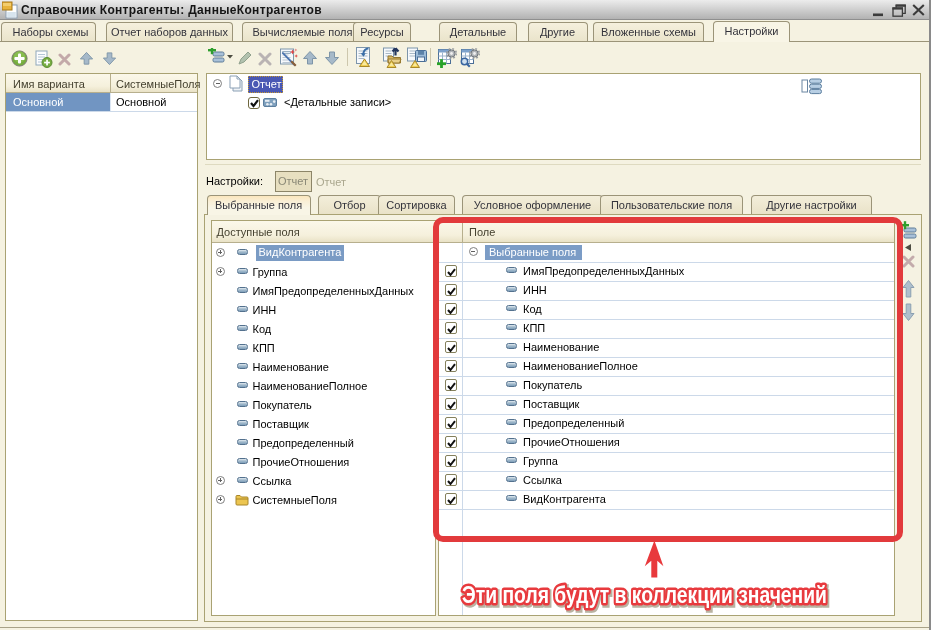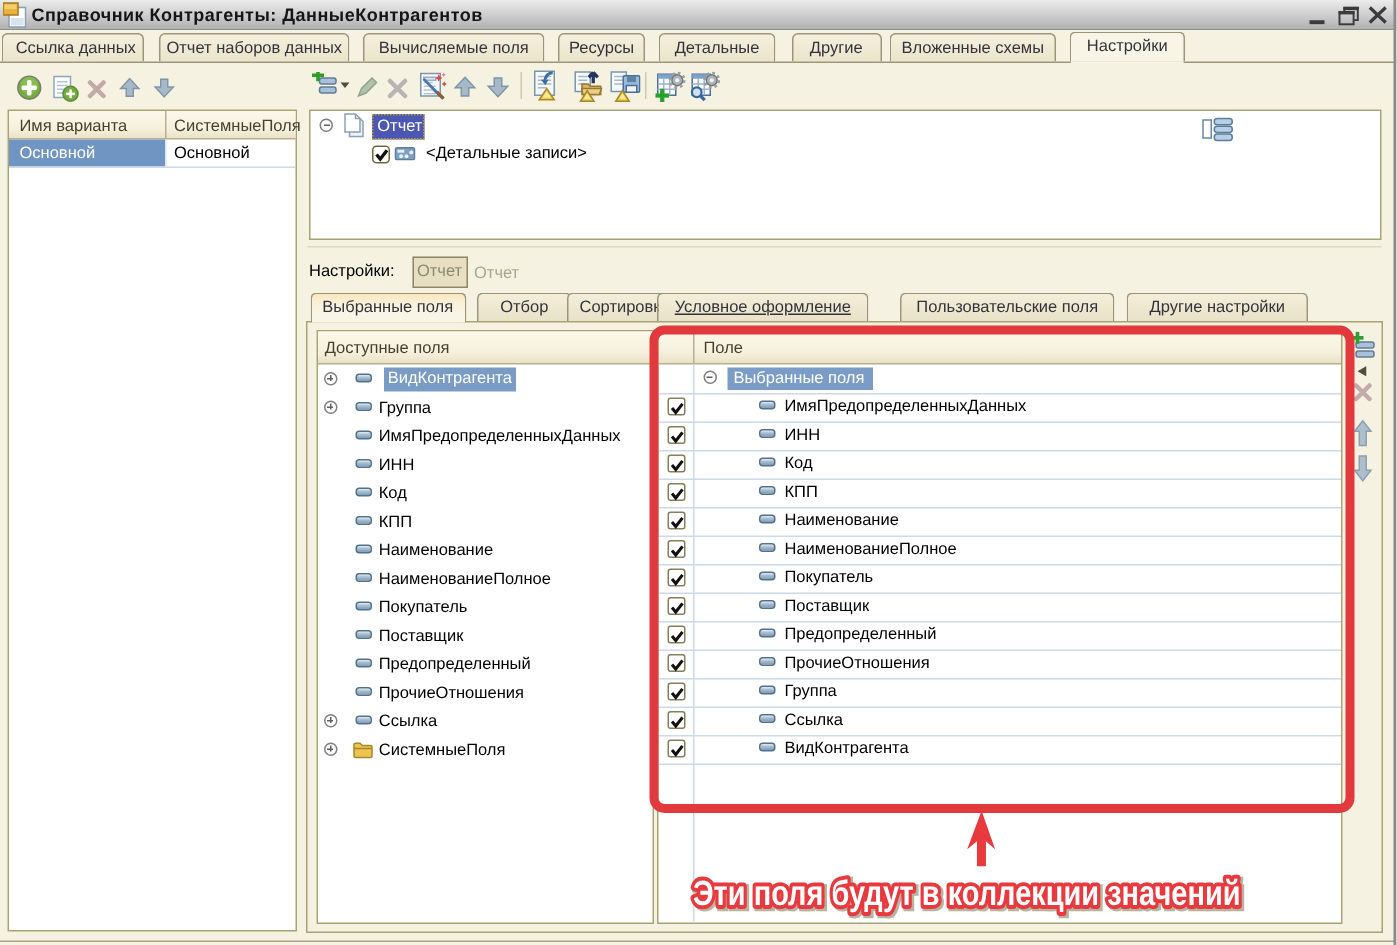--- a/index.html
+++ b/index.html
@@ -54,24 +54,24 @@
   </g>
   <rect x="4.6" y="1.6" width="10.2" height="2.2" fill="#3b3b3b"></rect>
   <rect x="1.4" y="4.4" width="10.6" height="2.2" fill="#3b3b3b"></rect>
 </svg>
 <svg class="abs" style="left:911px;top:3px" width="15" height="14">
   <g stroke="#3b3b3b" stroke-width="2.1">
       <path d="M2.2 2 L12.8 12 M12.8 2 L2.2 12"></path>
     </g>
 </svg>
 
-<div class="abs tab" style="left:1px;width:95px;text-indent:4px;">Ссылка данных</div>
+<div class="abs tab" style="left:1px;width:95px;text-indent:4px;">Наборы схемы</div>
 <div class="abs tab" style="left:106px;width:127px;">Отчет наборов данных</div>
 <div class="abs tab" style="left:242px;width:121px;">Вычисляемые поля</div>
-<div class="abs tab" style="left:372px;width:58px;">Ресурсы</div>
+<div class="abs tab" style="left:353px;width:58px;">Ресурсы</div>
 <div class="abs tab" style="left:439px;width:78px;">Детальные</div>
 <div class="abs tab" style="left:527.5px;width:60px;">Другие</div>
 <div class="abs tab" style="left:593px;width:111px;">Вложенные схемы</div>
 <div class="abs tab active" style="left:713px;width:77px;">Настройки</div>
 <div class="abs" style="left:0;top:41px;width:931px;height:1px;background:#9b9478"></div>
 <div class="abs" style="left:714px;top:41px;width:75px;height:1px;background:#f8f5e6;z-index:6"></div>
 
 <svg class="abs" style="left:11px;top:50px" width="17" height="17" viewBox="0 0 17 17">
   <circle cx="8.5" cy="8.5" r="7.6" fill="#76ac40" stroke="#7b7b72"></circle>
   <circle cx="8.5" cy="7" r="5.8" fill="#8cc153" opacity="0.8"></circle>
@@ -223,21 +223,21 @@
 
 <div class="abs" style="left:205px;top:163.5px;width:716px;height:1px;background:#dedac0"></div>
 
 <div class="abs itext" style="left:206px;top:175px;">Настройки:</div>
 <div class="abs" style="left:274.5px;top:171px;width:37px;height:21px;background:#e7dfc0;border:1px solid #8c8568;color:#8a8876;text-align:center;line-height:19px;">Отчет</div>
 <div class="abs itext" style="left:316px;top:175.5px;color:#aaa78e">Отчет</div>
 
 <div class="abs tab2 active" style="left:206.5px;width:104px;">Выбранные поля</div>
 <div class="abs tab2" style="left:318px;width:63px;">Отбор</div>
 <div class="abs tab2" style="left:378px;width:77px;">Сортировка</div>
-<div class="abs tab2" style="left:438px;width:141px;text-decoration:underline;">Условное оформление</div>
+<div class="abs tab2" style="left:462px;width:141px;">Условное оформление</div>
 <div class="abs tab2" style="left:600px;width:143px;">Пользовательские поля</div>
 <div class="abs tab2" style="left:751px;width:121px;">Другие настройки</div>
 
 <div class="abs" style="left:203.5px;top:214px;width:718px;height:407.5px;border:1px solid #a9a273;background:#f5f2e2;"></div>
 <div class="abs" style="left:207.5px;top:214px;width:102px;height:1px;background:#f8f5e6;z-index:6"></div>
 
 <div class="abs whitebox" style="left:210.5px;top:220px;width:225px;height:395.5px;"></div>
 <div class="abs hdr" style="left:211.5px;top:221px;width:223px;height:21.5px;"></div>
 <div class="abs itext" style="left:216.5px;top:226px;color:#45412f">Доступные поля</div>
 

